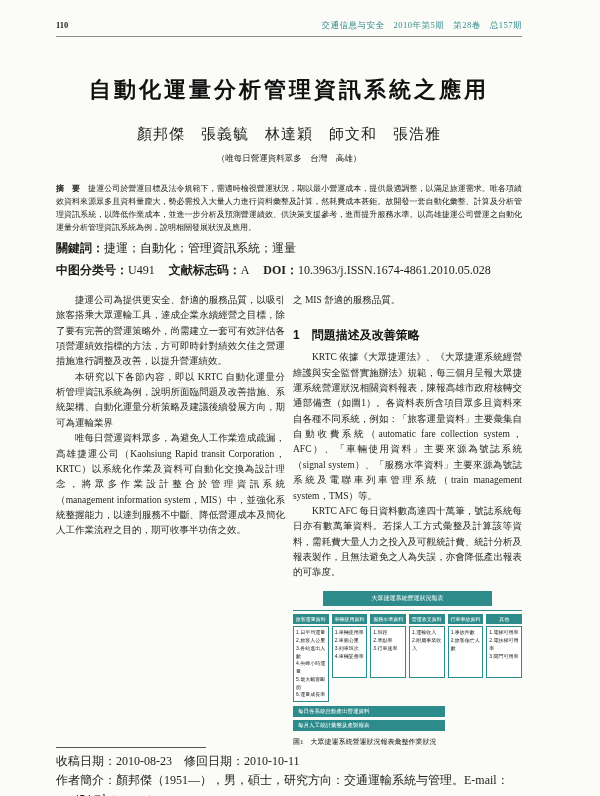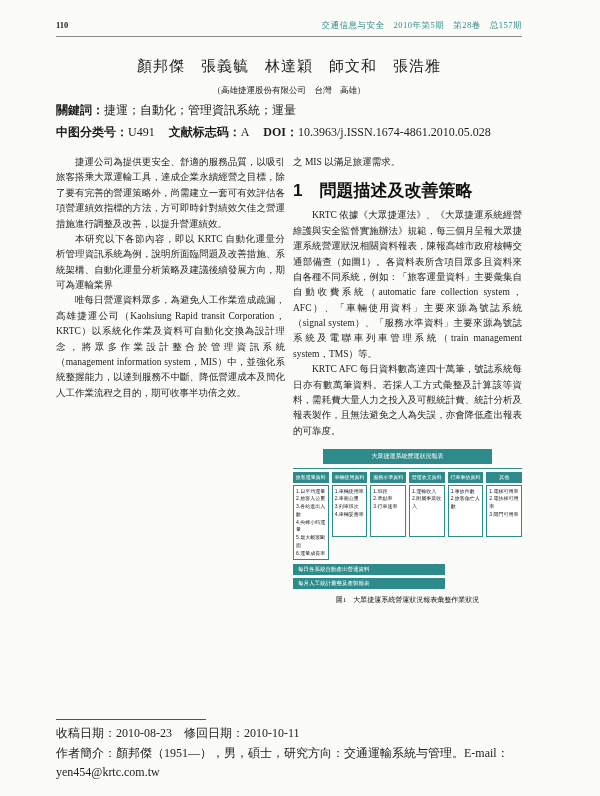--- a/index.html
+++ b/index.html
@@ -35,21 +35,21 @@
   .gap{display:inline-block;width:14px;}
   
   .columns{display:flex;gap:8px;margin-top:14px;flex:0 0 auto;}
   .col{width:50%;box-sizing:border-box;}
   .col p{
     margin:0;font-size:9.5px;line-height:1.62;text-align:justify;
     text-indent:2em;color:#1d1d1d;
   }
   .col p.noindent{text-indent:0;}
   h2.section{
-    margin:9px 0 6px 0;font-size:17px;font-weight:bold;color:#111;
+    margin:19px 0 6px 0;font-size:12px;font-weight:bold;color:#111;
     font-family:"Liberation Sans","DejaVu Sans",sans-serif;
   }
   
   figure{margin:10px 0 0 0;padding:0;}
   .fig-root{
     background:#2e8b8b;color:#fff;font-size:6px;text-align:center;
     padding:3px 2px;width:72%;margin:0 auto 4px auto;
     font-family:"Liberation Sans","DejaVu Sans",sans-serif;
   }
   .fig-branches{display:flex;gap:3px;align-items:flex-start;border-top:1px solid #2e8b8b;padding-top:3px;}
@@ -61,56 +61,60 @@
   .fig-list{
     border:1px solid #2e8b8b;background:#fff;font-size:5px;line-height:1.55;
     padding:2px;color:#222;min-height:46px;
     font-family:"Liberation Sans","DejaVu Sans",sans-serif;
   }
   .fig-bars{margin-top:4px;display:flex;flex-direction:column;gap:3px;}
   .fig-bar{
     background:#2e8b8b;color:#fff;font-size:5.5px;padding:2px 5px;width:62%;
     font-family:"Liberation Sans","DejaVu Sans",sans-serif;
   }
-  figcaption{font-size:7px;text-align:center;margin-top:6px;color:#111;}
+  figcaption{font-size:7px;margin-top:6px;color:#111;}
   
   footer{margin-top:auto;}
   .foot-rule{border:none;border-top:1px solid #555;width:150px;margin:0 0 4px 0;}
   .foot-line{font-size:12px;line-height:1.6;color:#222;}
 </style>
 </head>
 <body>
 
 <div class="page">
 
   <div class="hdr">
     <span class="pageno">110</span>
     <span class="journal">交通信息与安全　2010年第5期　第28卷　总157期</span>
   </div>
   <hr class="hdr-rule">
 
+  <h1 class="title">自動化運量分析管理資訊系統之應用</h1>
   <div class="authors">顏邦傑　張義毓　林達穎　師文和　張浩雅</div>
-  <div class="affiliation">（高雄捷運股份有限公司　台灣　高雄）</div>
+  <div class="affiliation">（唯每日營運資料眾多　台灣　高雄）</div>
 
+  <div class="abstract">
+    <span class="abs-label">摘　要</span><span>捷運公司於營運目標及法令規範下，需適時檢視營運狀況，期以最小營運成本，提供最適調整，以滿足旅運需求。唯各項績效資料來源眾多且資料量龐大，勢必需投入大量人力進行資料彙整及計算，然耗費成本甚鉅。故開發一套自動化彙整、計算及分析管理資訊系統，以降低作業成本，並進一步分析及預測營運績效、供決策支援參考，進而提升服務水準。以高雄捷運公司營運之自動化運量分析管理資訊系統為例，說明相關發展狀況及應用。</span>
+  </div>
 
   <div class="meta-line">
     <span class="lbl">關鍵詞：</span><span>捷運；自動化；管理資訊系統；運量</span>
   </div>
   <div class="meta-line">
     <span class="lbl">中图分类号：</span><span>U491</span><span class="gap"></span><span class="lbl">文献标志码：</span><span>A</span><span class="gap"></span><span class="lbl">DOI：</span><span>10.3963/j.ISSN.1674-4861.2010.05.028</span>
   </div>
 
   <div class="columns">
     <div class="col">
       <p>捷運公司為提供更安全、舒適的服務品質，以吸引旅客搭乘大眾運輸工具，達成企業永續經營之目標，除了要有完善的營運策略外，尚需建立一套可有效評估各項營運績效指標的方法，方可即時針對績效欠佳之營運措施進行調整及改善，以提升營運績效。</p>
       <p>本研究以下各節內容，即以 KRTC 自動化運量分析管理資訊系統為例，說明所面臨問題及改善措施、系統架構、自動化運量分析策略及建議後續發展方向，期可為運輸業界</p>
       <p>唯每日營運資料眾多，為避免人工作業造成疏漏，高雄捷運公司（Kaohsiung Rapid transit Corporation，KRTC）以系統化作業及資料可自動化交換為設計理念，將眾多作業設計整合於管理資訊系統（management information system，MIS）中，並強化系統整握能力，以達到服務不中斷、降低營運成本及簡化人工作業流程之目的，期可收事半功倍之效。</p>
     </div>
     <div class="col">
-      <p class="noindent">之 MIS 以滿足旅運需求。</p>
+      <p class="noindent">之 MIS 舒適的服務品質。</p>
       <h2 class="section">1　問題描述及改善策略</h2>
       <p>KRTC 依據《大眾捷運法》、《大眾捷運系統經營維護與安全監督實施辦法》規範，每三個月呈報大眾捷運系統營運狀況相關資料報表，陳報高雄市政府核轉交通部備查（如圖1）。各資料表所含項目眾多且資料來自各種不同系統，例如：「旅客運量資料」主要彙集自自動收費系統（automatic fare collection system，AFC）、「車輛使用資料」主要來源為號誌系統（signal system）、「服務水準資料」主要來源為號誌系統及電聯車列車管理系統（train management system，TMS）等。</p>
       <p>KRTC AFC 每日資料數高達四十萬筆，號誌系統每日亦有數萬筆資料。若採人工方式彙整及計算該等資料，需耗費大量人力之投入及可觀統計費、統計分析及報表製作，且無法避免之人為失誤，亦會降低產出報表的可靠度。</p>
 
       <figure>
         <div class="fig-root">大眾捷運系統營運狀況報表</div>
         <div class="fig-branches" id="fig-branches">
             <div class="fig-col">
               <div class="fig-head">旅客運量資料</div>
               <div class="fig-list">

